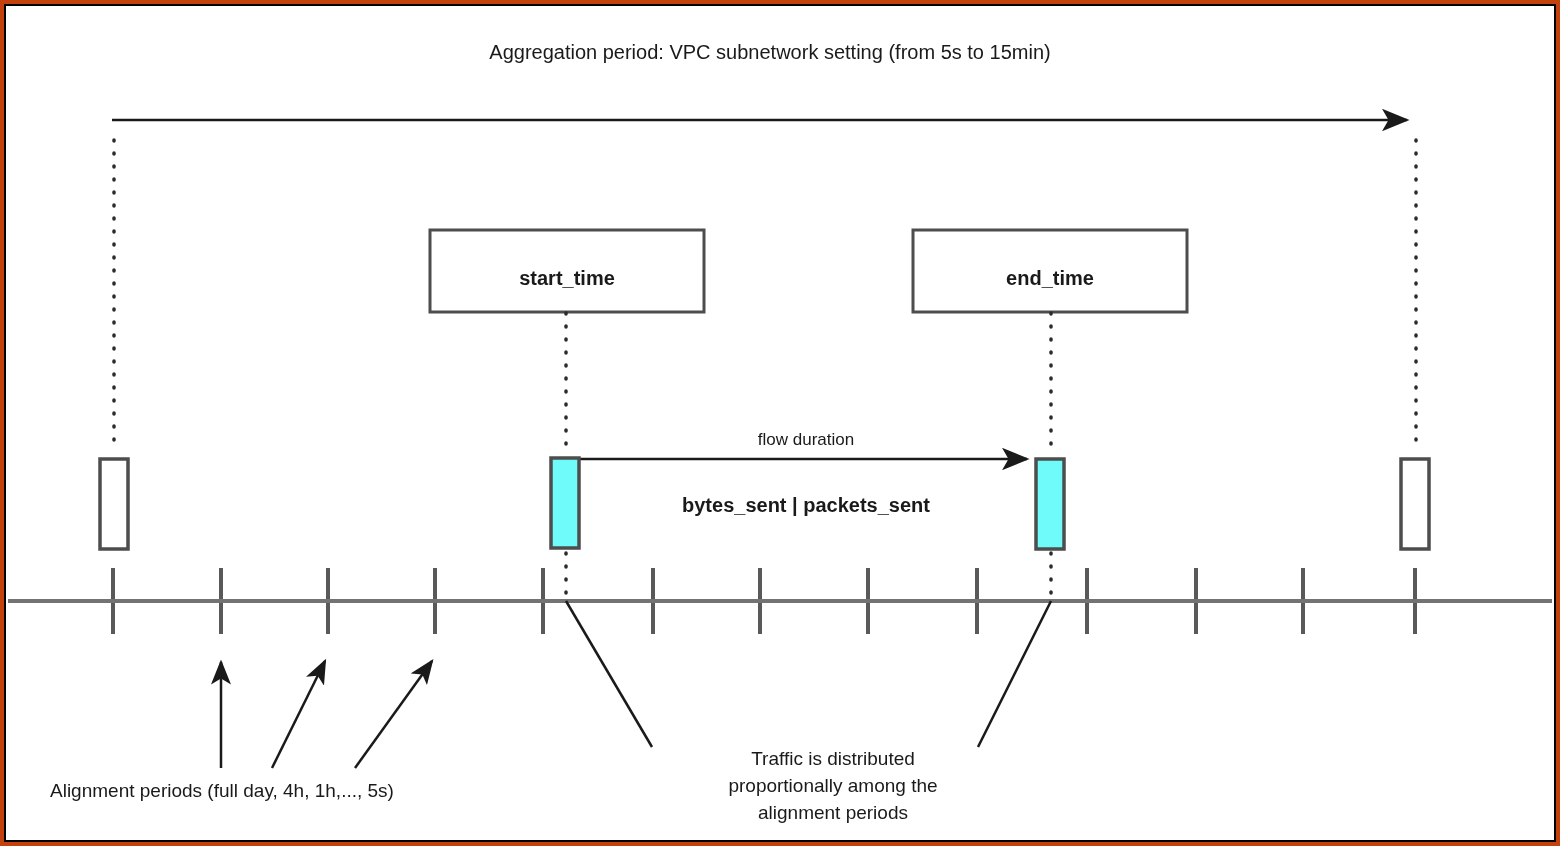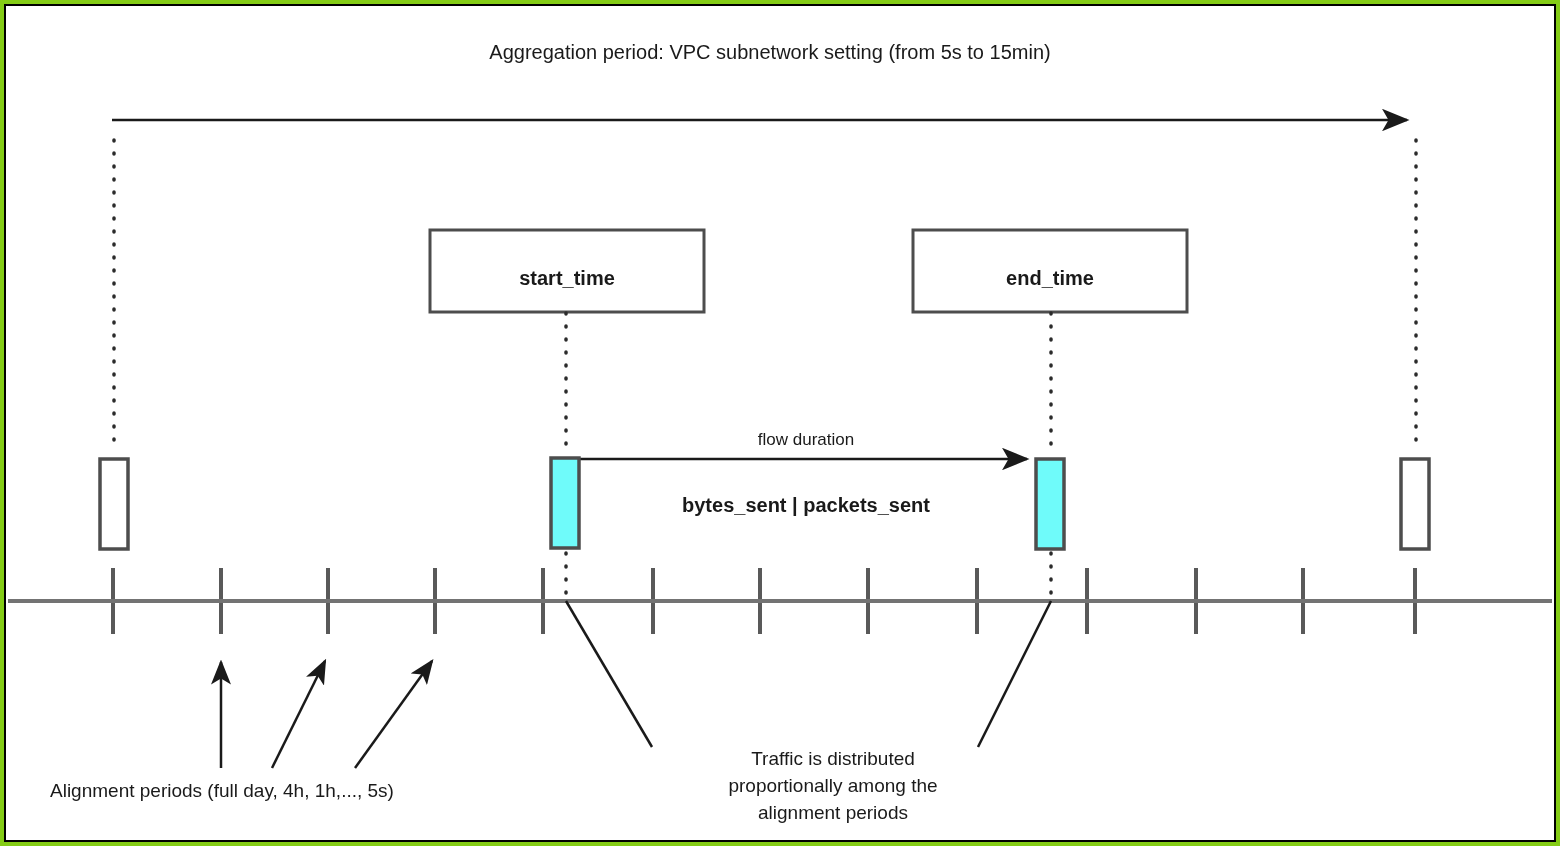--- a/index.html
+++ b/index.html
@@ -6,21 +6,21 @@
   html, body {
     margin: 0;
     padding: 0;
     background: #ffffff;
     font-family: "Liberation Sans", sans-serif;
   }
   #canvas {
     position: relative;
     width: 1560px;
     height: 846px;
-    background: #84cc16;
+    background: #c2410c;
     box-sizing: border-box;
     overflow: hidden;
   }
   
   #frame {
     position: absolute;
     left: 4px;
     top: 4px;
     width: 1552px;
     height: 838px;

